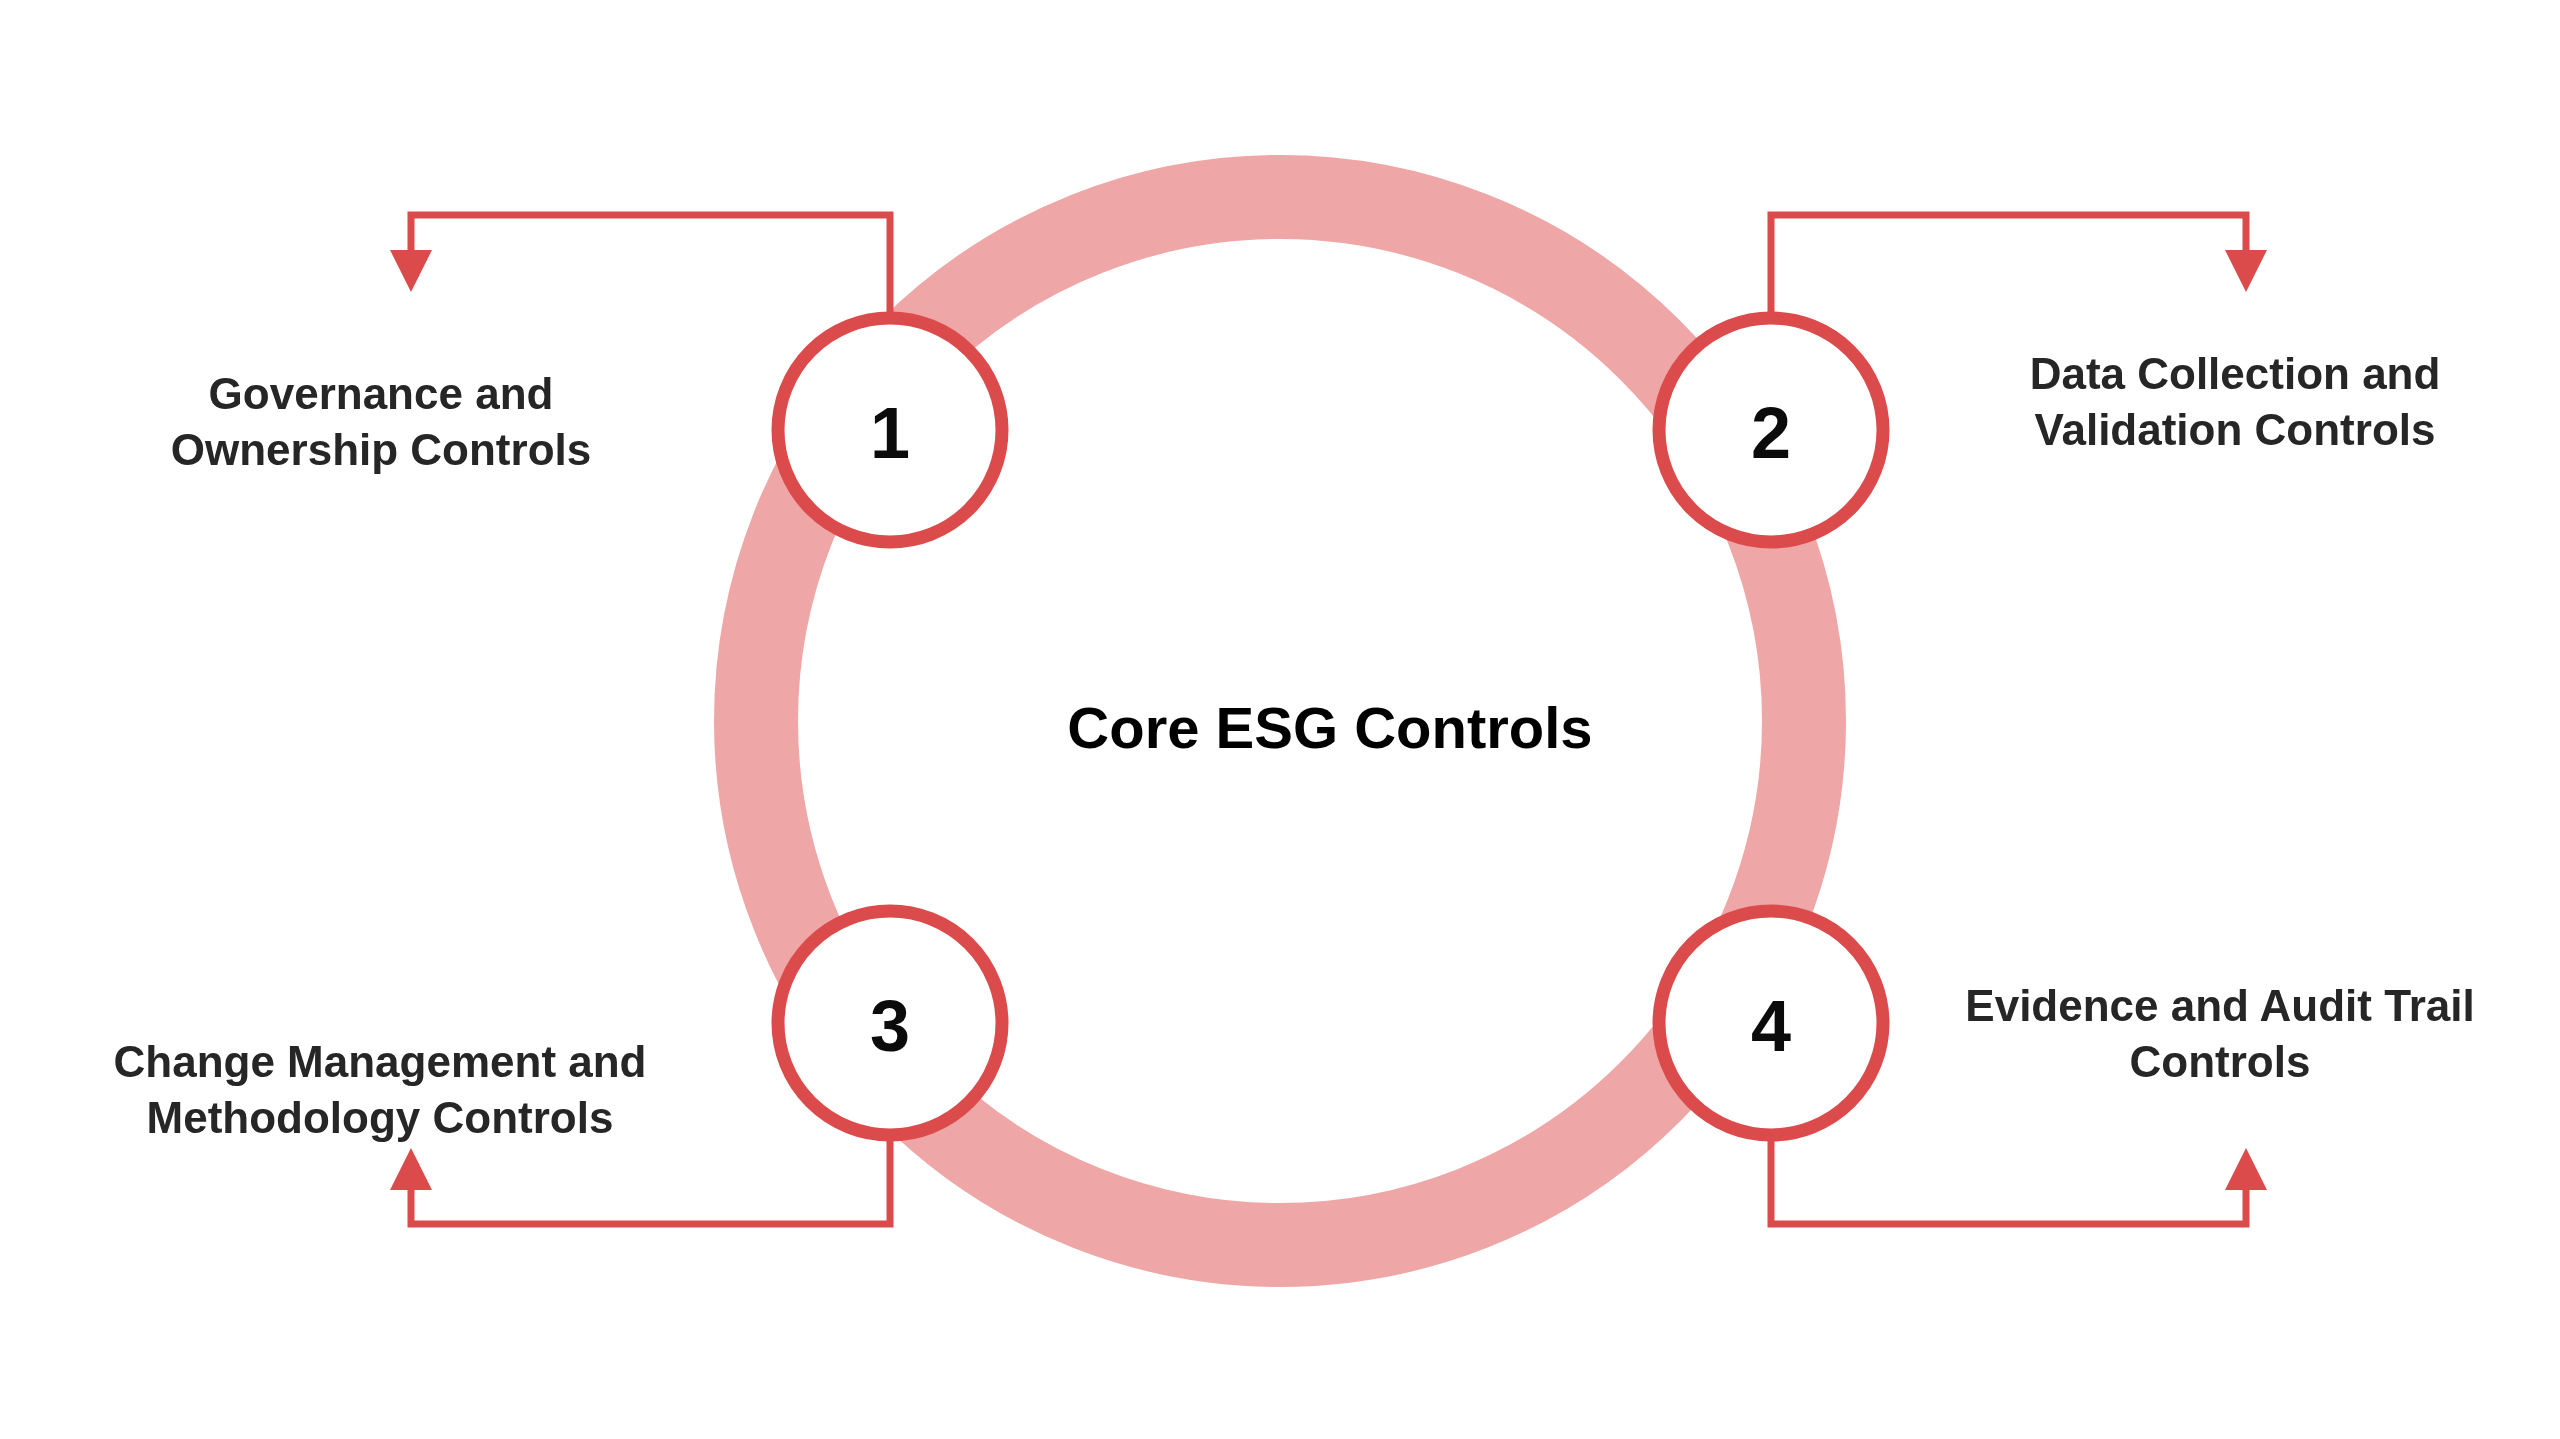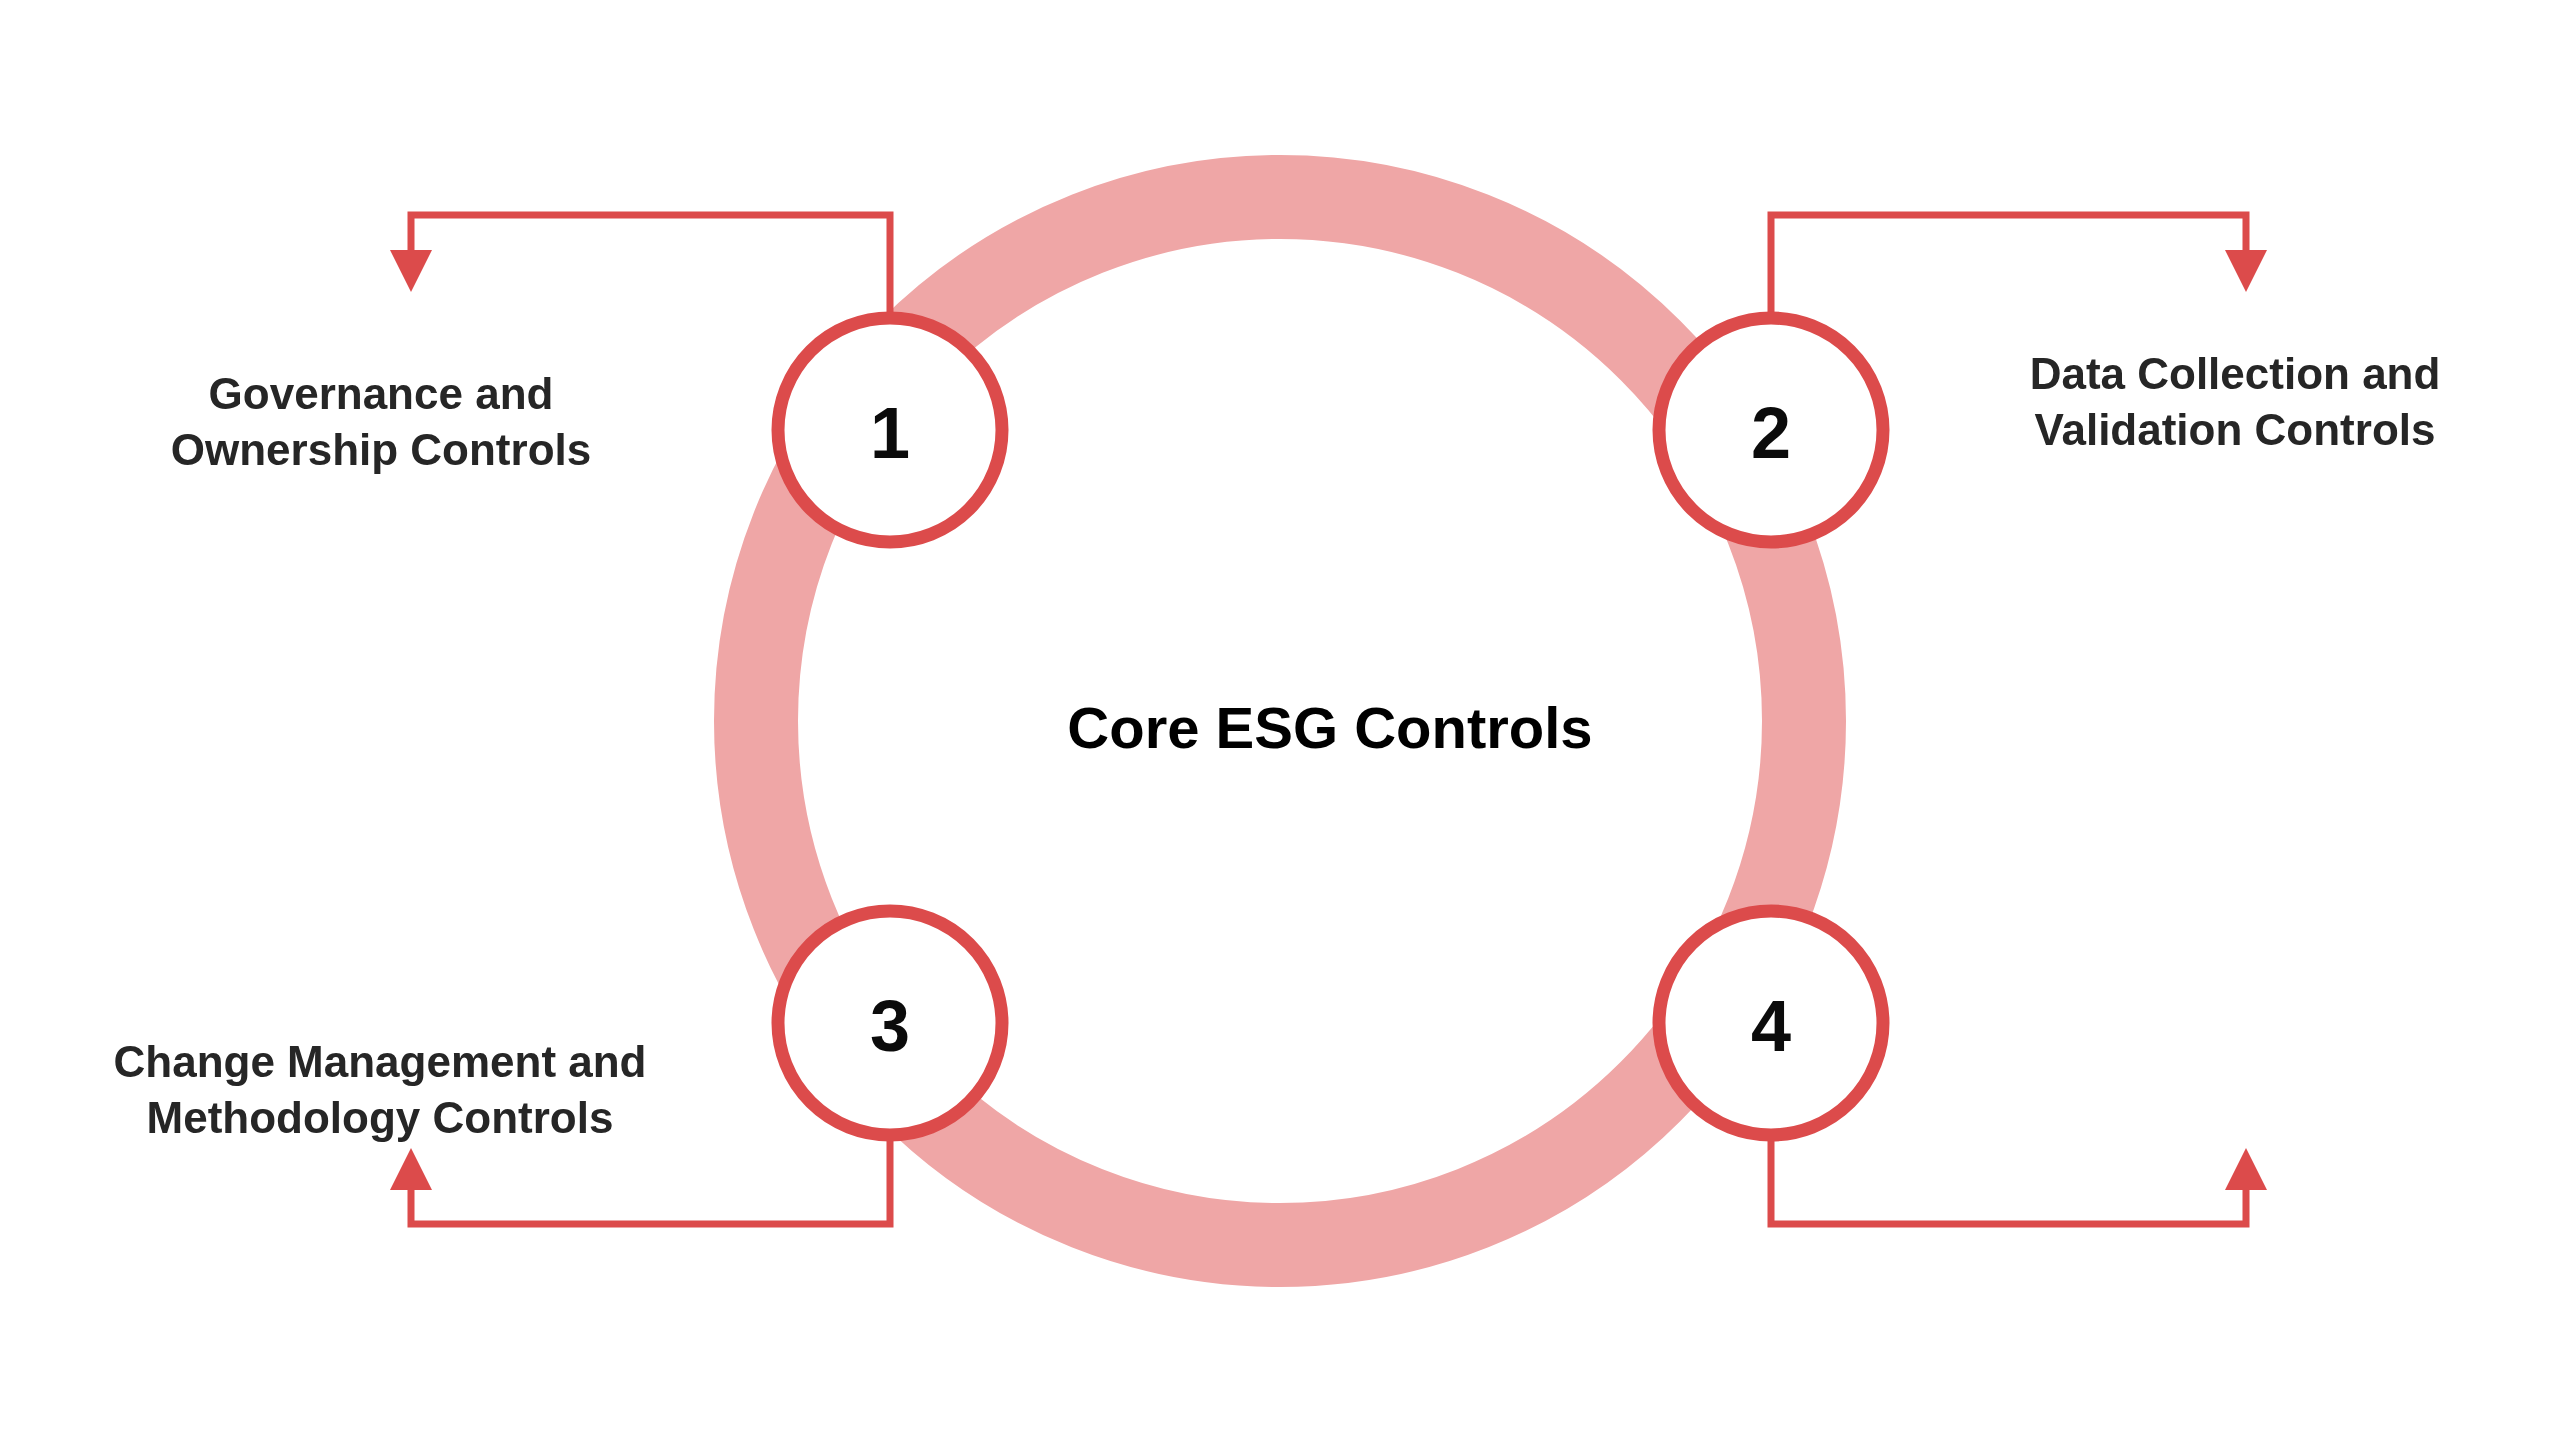--- a/index.html
+++ b/index.html
@@ -111,14 +111,16 @@
 
   <div class="label-box" id="label-1">Governance and
 Ownership Controls</div>
 
   <div class="label-box" id="label-2">Data Collection and
 Validation Controls</div>
 
   <div class="label-box" id="label-3">Change Management and
 Methodology Controls</div>
 
+  <div class="label-box" id="label-4">Evidence and Audit Trail
+Controls</div>
 
 </div>
 
 </body></html>

